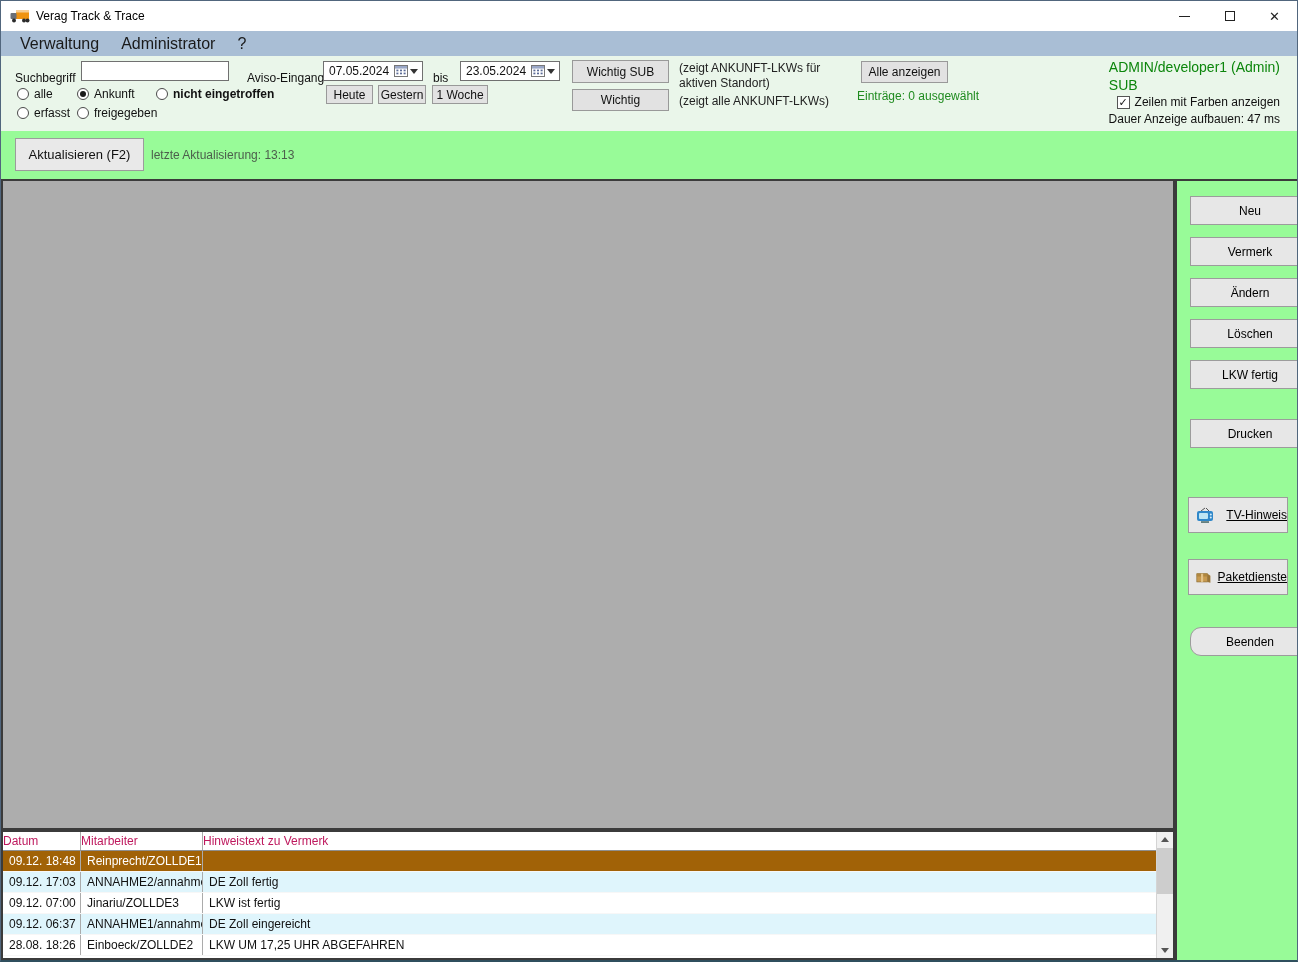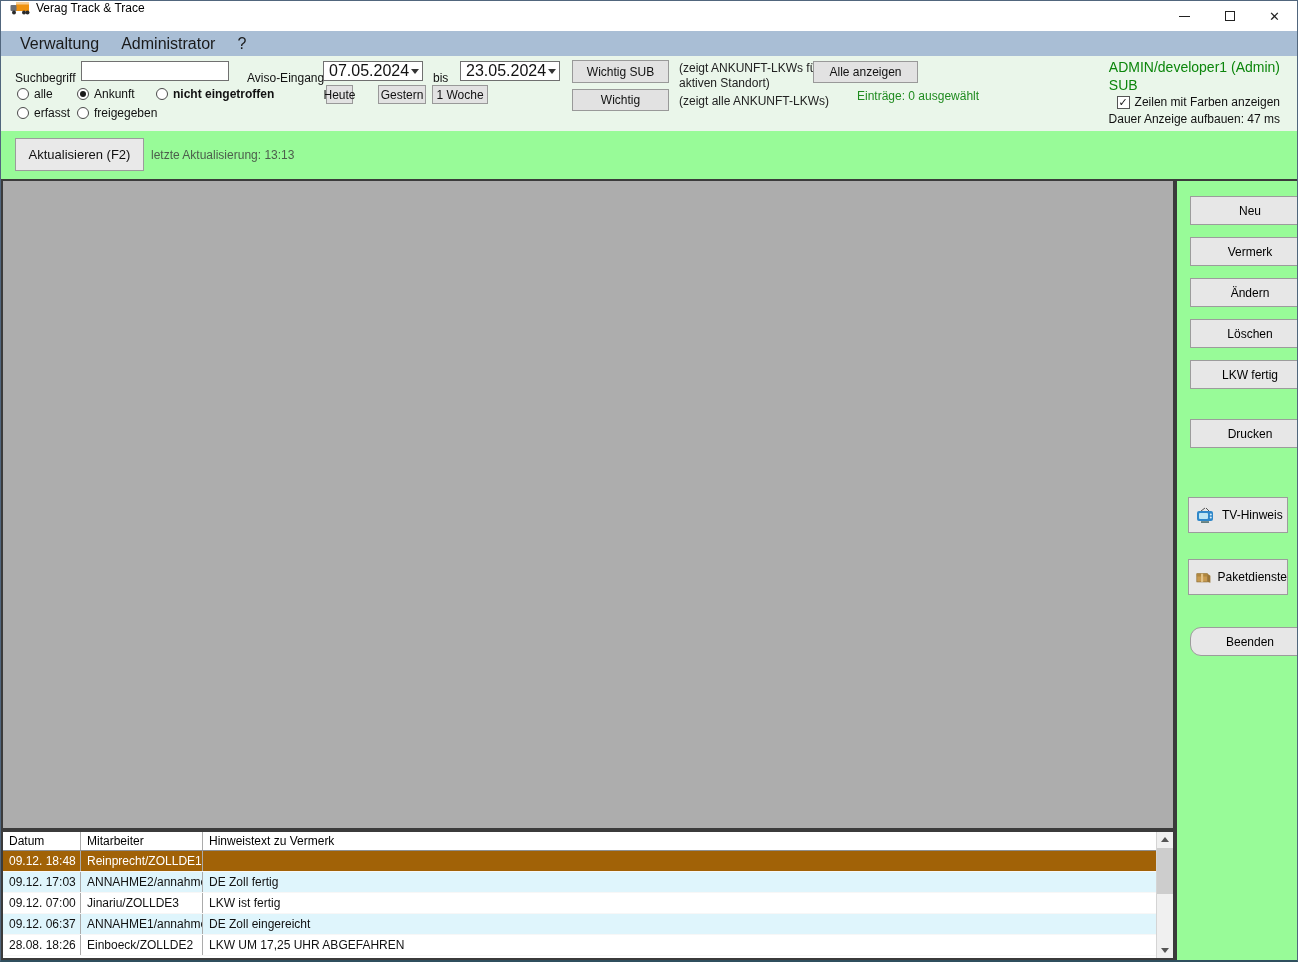--- a/index.html
+++ b/index.html
@@ -3,41 +3,41 @@
 <meta charset="utf-8">
 <style>
   * { margin:0; padding:0; box-sizing:border-box; }
   html,body { width:1298px; height:962px; }
   body { font-family:"Liberation Sans", sans-serif; font-size:12px; color:#111; }
 
   .window { width:1298px; height:962px; border:1px solid #51667d; border-bottom:2px solid #2f4f5e;
             display:flex; flex-direction:column; background:#fff; overflow:hidden; }
 
   
-  .titlebar { height:30px; background:#ffffff; display:flex; flex:0 0 auto; }
+  .titlebar { height:30px; background:#ffffff; display:flex; align-items:center; flex:0 0 auto; }
   .app-icon { margin:0 6px 0 9px; width:20px; height:15px; }
   .title-text { font-size:12px; color:#000; }
   .win-controls { margin-left:auto; display:flex; height:100%; }
   .win-btn { width:45px; height:100%; display:flex; align-items:center; justify-content:center;
              color:#222; font-size:13px; cursor:default; }
   .max-glyph { width:10px; height:10px; border:1px solid #222; display:inline-block; }
   .min-glyph { width:11px; height:1px; background:#222; display:inline-block; }
 
   
   .menubar { height:25px; background:#a9bed5; display:flex; align-items:center; padding-left:8px; flex:0 0 auto; }
   .menu-item { padding:0 11px; font-size:16px; color:#1a1a1a; height:100%; display:flex; align-items:center; }
 
   
   .toppanel { height:75px; background:#eaf6ea; position:relative; flex:0 0 auto; }
   .lbl { position:absolute; font-size:12px; color:#111; white-space:nowrap;margin-top:6px; }
   .textbox { position:absolute; background:#fff; border:1px solid #707070; height:20px; font-size:12px;
              padding:0 4px; font-family:"Liberation Sans", sans-serif; }
   .datebox { position:absolute; background:#fff; border:1px solid #707070; height:20px; width:100px;
              display:flex; align-items:center; padding-left:5px; }
-  .datebox .dtext { flex:1; font-size:16px; }
+  .datebox .dtext { flex:1; font-size:12px; }
   .cal-ico { width:14px; height:12px; margin-right:2px; }
   .caret { width:0; height:0; border-left:4px solid transparent; border-right:4px solid transparent;
            border-top:5px solid #333; margin-right:4px; }
   .btn { background:#e2e2e2; border:1px solid #999; font-size:12px; color:#111;
          font-family:"Liberation Sans", sans-serif; display:flex; align-items:center; justify-content:center;
          cursor:default; }
   .pbtn { position:absolute; }
   .radio { position:absolute; display:flex; align-items:center; gap:5px; }
   .radio .circ { width:12px; height:12px; border:1px solid #4a4a4a; border-radius:50%; background:#fff;
                  display:flex; align-items:center; justify-content:center; }
@@ -56,21 +56,21 @@
   .actionbar .btn { background:#e9e9e9; border:1px solid #9c9c9c; font-size:13px; }
   .last-refresh { position:absolute; left:150px; top:17px; color:#4c5e4c; font-size:12px; }
 
   
   .content { flex:1; display:flex; min-height:0; }
   .main { width:1174px; display:flex; flex-direction:column; background:#98fb98; min-height:0; }
   .grid-area { flex:1; background:#adadad; border:2px solid #3b3b3b; }
   .notes-frame { height:130px; border:2px solid #3b3b3b; background:#fff; display:flex; flex:0 0 auto; }
   .tbl { flex:1; display:flex; flex-direction:column; overflow:hidden; }
   .thead { height:19px; display:flex; background:#fff; border-bottom:1px solid #8f8f8f; flex:0 0 auto; }
-  .th { font-size:12px; color:#000000; padding-left:6px; display:flex; align-items:center;
+  .th { font-size:12px; color:#be185d; padding-left:0; display:flex; align-items:center;
         border-right:1px solid #ababab; }
   .trow { height:21px; display:flex; border-bottom:1px solid #f7f7f7; background:#fff; flex:0 0 auto; }
   .trow.alt { background:#dff5fc; }
   .trow.selected { background:#a16207; color:#fff; }
   .td { font-size:12px; padding-left:6px; display:flex; align-items:center;
         border-right:1px solid #ababab; overflow:hidden; white-space:nowrap; }
   .c-datum { width:78px; flex:0 0 auto; }
   .c-mit { width:122px; flex:0 0 auto; }
   .c-hin { flex:1; border-right:none !important; }
   .vscroll { width:17px; background:#f0f0f0; border-left:1px solid #d4d4d4; position:relative; flex:0 0 auto; }
@@ -80,21 +80,21 @@
   .tri-dn { width:0; height:0; border-left:4px solid transparent; border-right:4px solid transparent;
             border-top:5px solid #555; }
   .sb-thumb { position:absolute; left:0; top:16px; width:16px; height:46px; background:#cdcdcd; }
 
   
   .sidebar { flex:1; background:#98fb98; border-left:2px solid #3b3b3b; border-top:2px solid #3b3b3b;
              position:relative; }
   .sbtn { position:absolute; left:13px; width:120px; height:29px; background:#e7e7e7; border:1px solid #9c9c9c;
           font-size:12px; display:flex; align-items:center; justify-content:center; cursor:default; }
   .sbtn.iconic { height:36px; width:100px; left:11px; justify-content:flex-start; padding-left:7px; gap:6px; }
-  .sbtn.iconic .lbl2 { flex:1; text-align:left; }
+  .sbtn.iconic .lbl2 { flex:1; text-align:right;text-decoration:underline; }
 </style>
 </head>
 <body>
 
 <div class="window">
 
   <div class="titlebar">
     <svg class="app-icon" viewBox="0 0 20 15">
       <rect x="6" y="1" width="13" height="9" fill="#f09310"></rect>
       <rect x="6" y="1" width="13" height="2.5" fill="#fdfdfd" opacity="0.55"></rect>
@@ -179,30 +179,30 @@
             <rect x="6" y="4.6" width="2" height="1.7"></rect>
             <rect x="9.6" y="4.6" width="2" height="1.7"></rect>
           <rect x="2.4" y="7.6" width="2" height="1.7"></rect>
             <rect x="6" y="7.6" width="2" height="1.7"></rect>
             <rect x="9.6" y="7.6" width="2" height="1.7"></rect>
         </g>
       </svg>
       <span class="caret"></span>
     </div>
 
-    <button class="btn pbtn" style="left:325px; top:29px; width:27px; height:19px;">Heute</button>
+    <button class="btn pbtn" style="left:325px; top:29px; width:47px; height:19px;">Heute</button>
     <button class="btn pbtn" style="left:377px; top:29px; width:48px; height:19px;">Gestern</button>
     <button class="btn pbtn" style="left:431px; top:29px; width:56px; height:19px;">1 Woche</button>
 
     <button class="btn pbtn" style="left:571px; top:4px; width:97px; height:23px;">Wichtig SUB</button>
     <span class="note" style="left:678px; top:5px; width:178px;">(zeigt ANKUNFT-LKWs für aktiven Standort)</span>
     <button class="btn pbtn" style="left:571px; top:33px; width:97px; height:22px;">Wichtig</button>
     <span class="note" style="left:678px; top:38px;">(zeigt alle ANKUNFT-LKWs)</span>
 
-    <button class="btn pbtn" style="left:812px; top:5px; width:105px; height:22px;text-align:center;">Alle anzeigen</button>
+    <button class="btn pbtn" style="left:860px; top:5px; width:87px; height:22px;text-align:center;">Alle anzeigen</button>
     <span class="note green-note" style="left:856px; top:33px;">Einträge: 0 ausgewählt</span>
 
     <div class="userblock">
       <div>ADMIN/developer1 (Admin)</div>
       <div>SUB</div>
     </div>
     <div class="chk-row" style="top:39px;">
       <span class="chk">✓</span>
       <span>Zeilen mit Farben anzeigen</span>
     </div>

